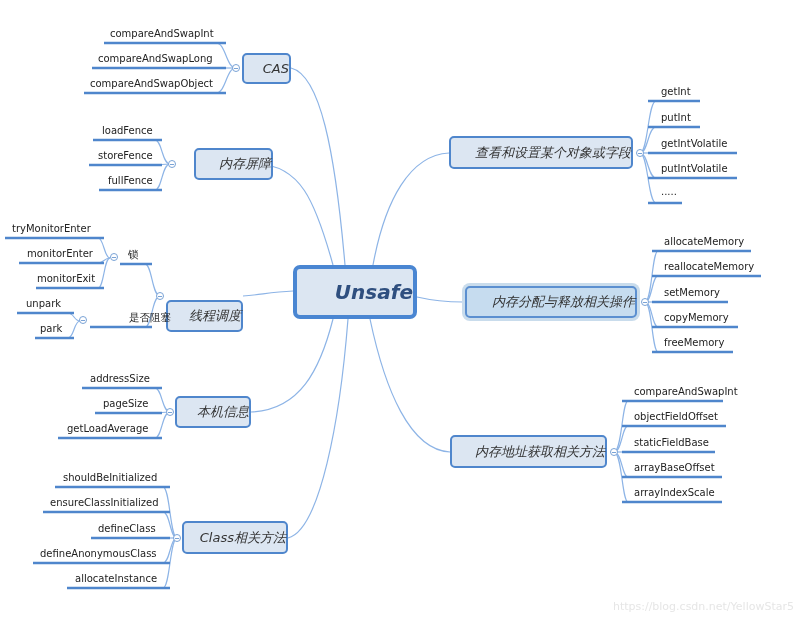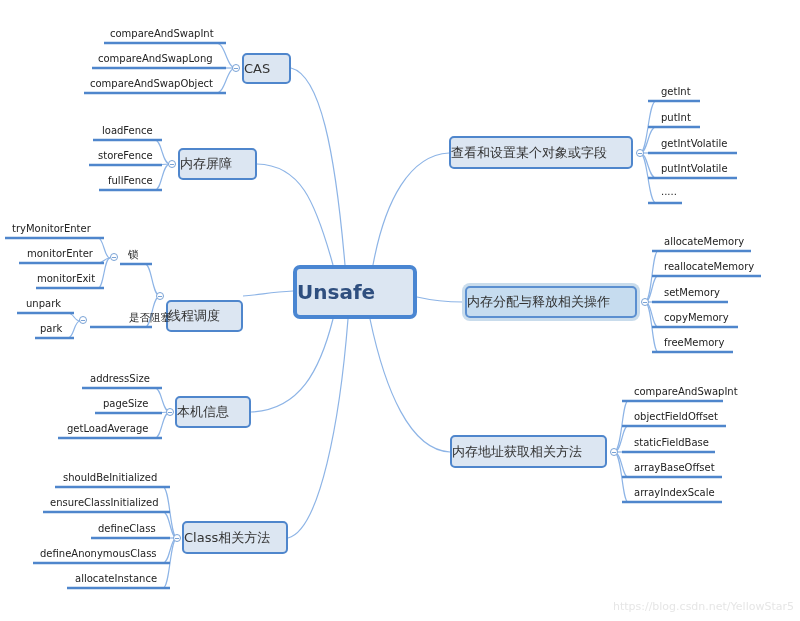--- a/index.html
+++ b/index.html
@@ -1,22 +1,22 @@
 <!DOCTYPE html>
 <html><head>
 <meta charset="utf-8">
 <style>
   html, body { margin: 0; padding: 0; background: #ffffff; }
   body { width: 800px; height: 621px; position: relative; overflow: hidden;
          font-family: "DejaVu Sans", "Liberation Sans", sans-serif; }
   svg.links { position: absolute; left: 0; top: 0; width: 800px; height: 621px; }
   .node { position: absolute; box-sizing: border-box; background: #dce6f2;
           border: 2px solid #4f86cc; border-radius: 5px; color: #333333;
-          display: flex; align-items: center; justify-content: flex-start;
-          font-size: 13px; white-space: nowrap; }
+          display: flex; align-items: center; justify-content: flex-end;
+          font-size: 13px; white-space: nowrap; font-style: italic; }
   .root { background: #dce6f2; border: 4px solid #4a86d2; border-radius: 7px;
           color: #2f4f7f; font-weight: bold; font-size: 20px; }
   .selected { background: #c6dcef; box-shadow: 0 0 0 3px #c9dcec; border-color: #5b8fd0; }
   .leaf { position: absolute; font-size: 10px; color: #222222; white-space: nowrap;
           font-family: "DejaVu Sans", "Liberation Sans", sans-serif; }
   .sublabel { position: absolute; font-size: 10.5px; color: #222222; white-space: nowrap; }
   .collapse { position: absolute; width: 8px; height: 8px; box-sizing: border-box;
               border: 1px solid #7aa3d6; border-radius: 50%; background: #fff; }
   .collapse::after { content: ""; position: absolute; left: 1px; top: 2.5px; width: 4px; height: 1px; background: #7aa3d6; }
   .watermark { position: absolute; right: 6px; bottom: 8px; font-size: 11px; color: #e6e6e6; }
@@ -138,21 +138,21 @@
 </div>
 
 <div class="node" style="left:242px;top:53px;width:49px;height:31px;">
   <span>CAS</span>
 </div>
 <span class="collapse" style="left:232px;top:64px;"></span>
 <span class="leaf" style="left:110px;top:28px;">compareAndSwapInt</span>
 <span class="leaf" style="left:98px;top:53px;">compareAndSwapLong</span>
 <span class="leaf" style="left:90px;top:78px;">compareAndSwapObject</span>
 
-<div class="node" style="left:178px;top:148px;width:79px;height:32px;">
+<div class="node" style="left:194px;top:148px;width:79px;height:32px;">
   <span>内存屏障</span>
 </div>
 <span class="collapse" style="left:168px;top:160px;"></span>
 <span class="leaf" style="left:102px;top:125px;">loadFence</span>
 <span class="leaf" style="left:98px;top:150px;">storeFence</span>
 <span class="leaf" style="left:108px;top:175px;">fullFence</span>
 
 <div class="node" style="left:166px;top:280px;width:77px;height:32px;margin-top:20px;">
   <span>线程调度</span>
 </div>

